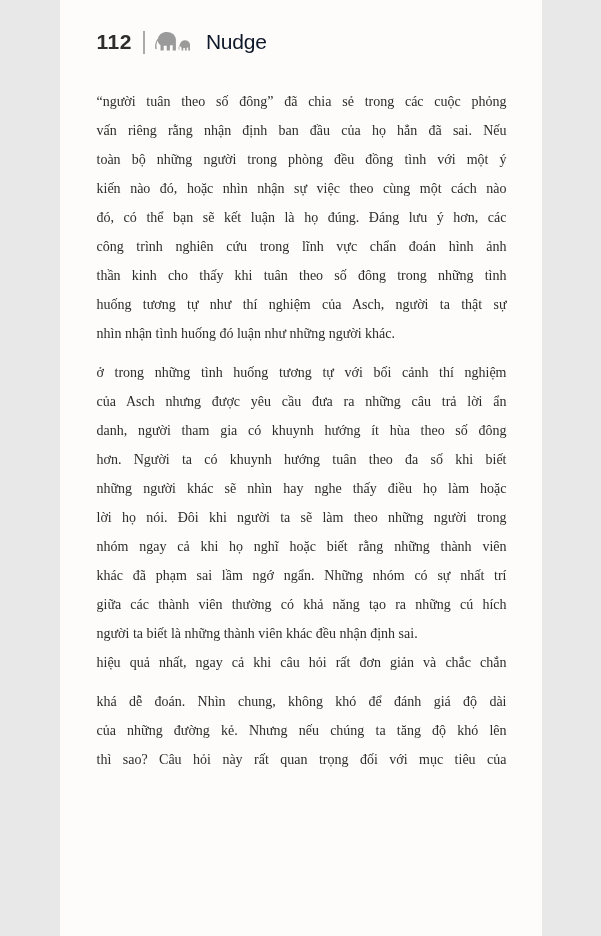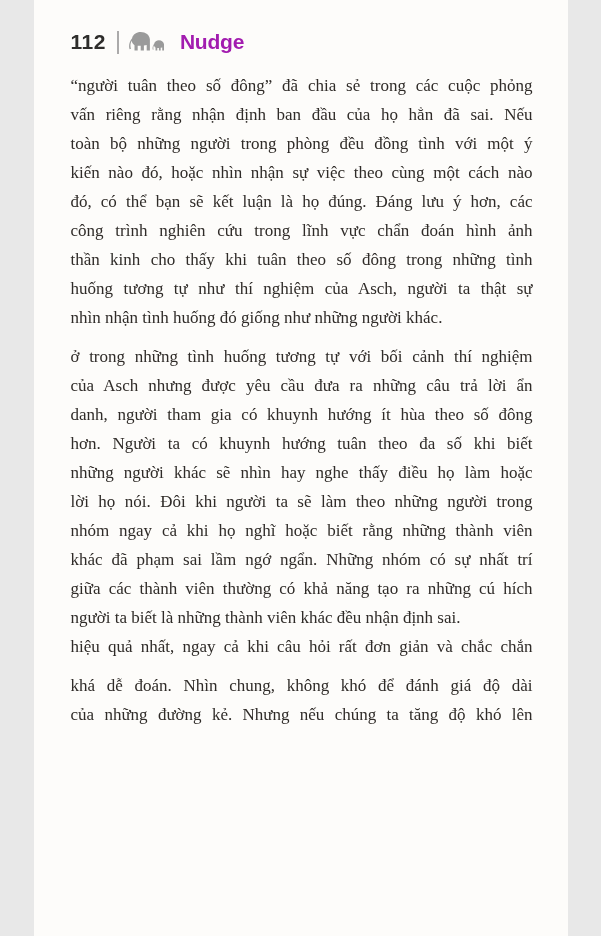--- a/index.html
+++ b/index.html
@@ -6,21 +6,21 @@
     --background:#fdfcfa;
     --text:#2f2b28;
     --header-text:#2e2d2b;
     --icon-gray:#9a9a9a;
     --divider:#8f8f8f;
   }
   *{box-sizing:border-box;}
   html,body{margin:0;padding:0;}
   body{background:#e8e8e8;font-family:"Liberation Sans",sans-serif;}
   .screen{
-    width:534px;height:936px;
+    width:482px;height:936px;
     background:var(--background);
     overflow:hidden;
     position:relative;
     margin:0 auto;
   }
   .page{padding:27px 35px 0 37px;}
 
   
   .header{display:flex;align-items:center;height:30px;}
   .page-num{
@@ -32,31 +32,31 @@
   .divider{
     width:2px;height:23px;
     background:var(--divider);
     margin:0 10px 0 11px;
     opacity:0.75;
   }
   .logo{color:var(--icon-gray);display:flex;align-items:flex-end;margin-right:7px;}
   .logo svg{display:block;}
   .title{
     font-family:"Liberation Sans",sans-serif;
-    font-weight:bold;font-size:21px;
-    color:#a21caf;
+    font-weight:normal;font-size:21px;
+    color:#0f172a;
     letter-spacing:-0.2px;
     text-align:right;
   }
 
   
   .text{
-    margin-top:14px;
+    margin-top:30px;
     font-family:"Liberation Serif","DejaVu Serif",serif;
-    font-size:17px;
+    font-size:14px;
     color:var(--text);
   }
   .para{margin:0 0 10px 0;}
   .line{
     height:29px;
     line-height:29px;
     text-align:justify;
     text-align-last:justify;
     overflow:visible;
     white-space:nowrap;
@@ -91,35 +91,36 @@
     <div class="text">
       <div class="para">
           <div class="line">“người tuân theo số đông” đã chia sẻ trong các cuộc phỏng</div>
           <div class="line">vấn riêng rằng nhận định ban đầu của họ hẳn đã sai. Nếu</div>
           <div class="line">toàn bộ những người trong phòng đều đồng tình với một ý</div>
           <div class="line">kiến nào đó, hoặc nhìn nhận sự việc theo cùng một cách nào</div>
           <div class="line">đó, có thể bạn sẽ kết luận là họ đúng. Đáng lưu ý hơn, các</div>
           <div class="line">công trình nghiên cứu trong lĩnh vực chẩn đoán hình ảnh</div>
           <div class="line">thần kinh cho thấy khi tuân theo số đông trong những tình</div>
           <div class="line">huống tương tự như thí nghiệm của Asch, người ta thật sự</div>
-          <div class="line last">nhìn nhận tình huống đó giống như những người khác.</div>
+          <div class="line last">nhìn nhận tình huống đó luận như những người khác.</div>
         </div>
       <div class="para">
           <div class="line">ở trong những tình huống tương tự với bối cảnh thí nghiệm</div>
           <div class="line">của Asch nhưng được yêu cầu đưa ra những câu trả lời ẩn</div>
           <div class="line">danh, người tham gia có khuynh hướng ít hùa theo số đông</div>
           <div class="line">hơn. Người ta có khuynh hướng tuân theo đa số khi biết</div>
           <div class="line">những người khác sẽ nhìn hay nghe thấy điều họ làm hoặc</div>
           <div class="line">lời họ nói. Đôi khi người ta sẽ làm theo những người trong</div>
           <div class="line">nhóm ngay cả khi họ nghĩ hoặc biết rằng những thành viên</div>
           <div class="line">khác đã phạm sai lầm ngớ ngẩn. Những nhóm có sự nhất trí</div>
           <div class="line">giữa các thành viên thường có khả năng tạo ra những cú hích</div>
           <div class="line last">người ta biết là những thành viên khác đều nhận định sai.</div>
           <div class="line">hiệu quả nhất, ngay cả khi câu hỏi rất đơn giản và chắc chắn</div>
         </div>
       <div class="para">
           <div class="line">khá dễ đoán. Nhìn chung, không khó để đánh giá độ dài</div>
           <div class="line">của những đường kẻ. Nhưng nếu chúng ta tăng độ khó lên</div>
+          <div class="line">thì sao? Câu hỏi này rất quan trọng đối với mục tiêu của</div>
         </div>
     </div>
 
   </div>
 </div>
 
 </body></html>

